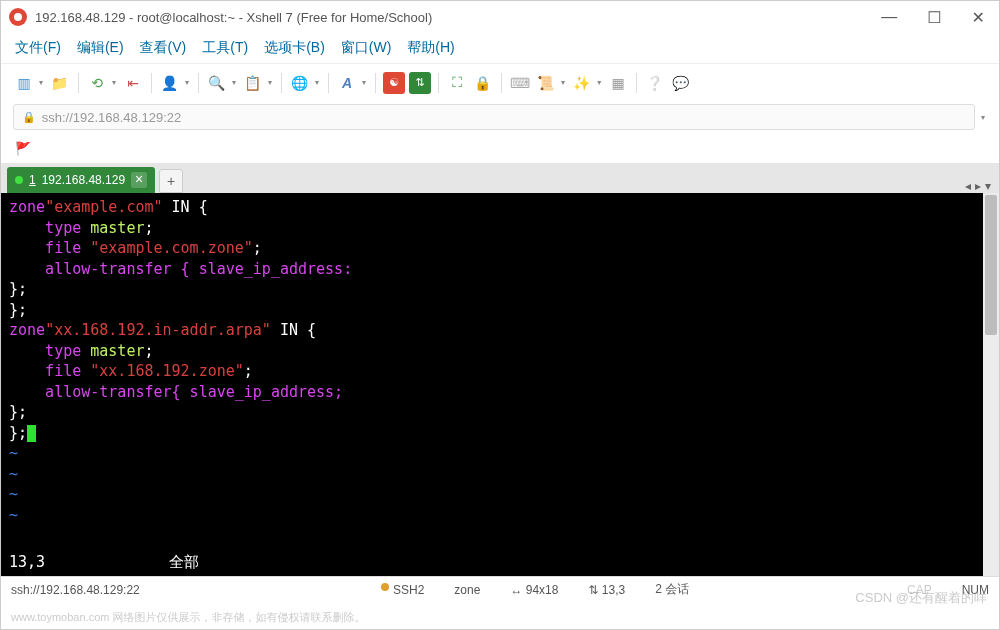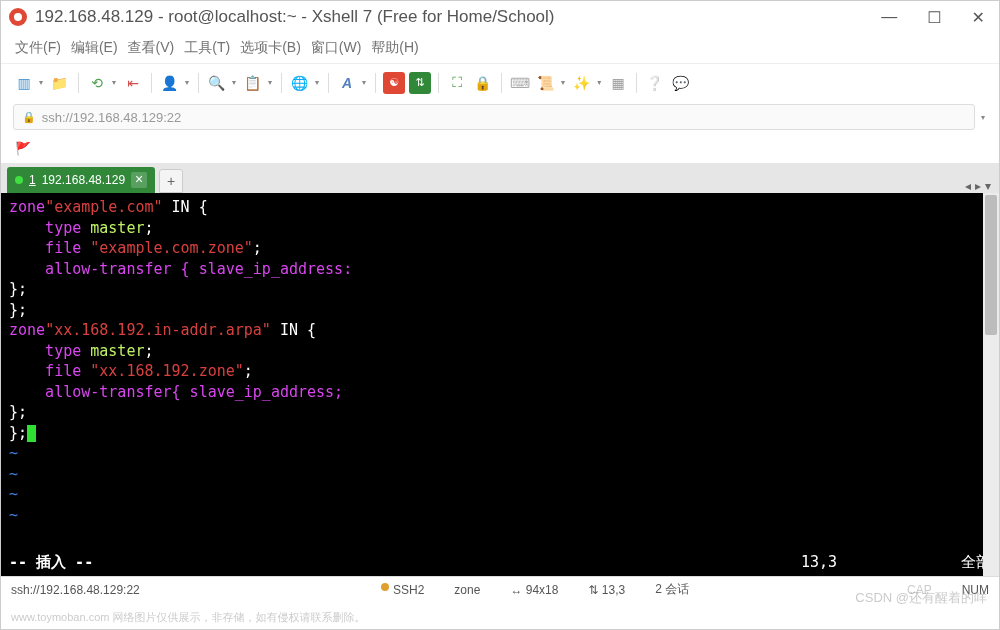--- a/index.html
+++ b/index.html
@@ -1,23 +1,23 @@
 <!DOCTYPE html>
 <html><head>
 <meta charset="utf-8">
 <style>
 *{box-sizing:border-box;margin:0;padding:0}
 body{font-family:"Microsoft YaHei",Arial,sans-serif;font-size:13px;background:#fff;width:1000px;height:630px;overflow:hidden;position:relative;border:1px solid #ccc}
 .titlebar{height:32px;display:flex;align-items:center;padding:0 8px;background:#fff}
 .titlebar .app-icon{width:18px;height:18px;background:#e04836;border-radius:50%;margin-right:8px;position:relative}
 .titlebar .app-icon::after{content:"";position:absolute;width:8px;height:8px;background:#fff;border-radius:50%;top:5px;left:5px}
-.titlebar .title{color:#555;font-size:17px;flex:1}
+.titlebar .title{color:#555;font-size:13px;flex:1}
 .win-controls{display:flex;gap:18px;color:#555;font-size:16px}
 .win-controls span{cursor:pointer;padding:2px 6px}
-.menubar{height:30px;display:flex;align-items:center;padding:0 14px;gap:10px;font-size:14px;color:#737373}
+.menubar{height:30px;display:flex;align-items:center;padding:0 14px;gap:16px;font-size:14px;color:#0369a1}
 .menubar span{cursor:pointer}
 .toolbar{height:38px;display:flex;align-items:center;padding:0 12px;gap:4px;border-top:1px solid #eee}
 .tb-icon{width:22px;height:22px;display:flex;align-items:center;justify-content:center;font-size:14px;cursor:pointer;border-radius:2px}
 .tb-sep{width:1px;height:20px;background:#ddd;margin:0 3px}
 .tb-dd{font-size:8px;color:#888;margin-right:2px}
 .addressbar{height:32px;display:flex;align-items:center;padding:4px 12px}
 .addr-box{flex:1;border:1px solid #ddd;border-radius:3px;height:26px;display:flex;align-items:center;padding:0 8px;color:#999;font-size:13px;background:#fafafa}
 .addr-box .lock{color:#e0a030;margin-right:6px;font-size:11px}
 .hintbar{height:30px;display:flex;align-items:center;padding:0 14px;color:#999;font-size:13px}
 .hintbar .flag{color:#d04040;margin-right:6px}
@@ -151,21 +151,20 @@
   <div class="line"><span class="kw-yellow">    type </span><span class="kw-cyan">master</span><span>;</span></div>
   <div class="line"><span class="kw-yellow">    file </span><span class="kw-red">"xx.168.192.zone"</span><span>;</span></div>
   <div class="line"><span class="kw-yellow">    allow-transfer{ slave_ip_address;</span></div>
   <div class="line">};</div>
   <div class="line"><span>};</span><span class="cursor"></span></div>
   <div class="line kw-blue">~</div>
   <div class="line kw-blue">~</div>
   <div class="line kw-blue">~</div>
   <div class="line kw-blue">~</div>
   <div class="vim-status">
-    <span class="mode">-- 插入 --</span>
     <span class="pos">13,3</span>
     <span class="all">全部</span>
   </div>
   <div class="scroll-v">
     <div class="scroll-thumb"></div>
   </div>
 </div>
 
 <div class="statusbar">
   <span class="ssh">ssh://192.168.48.129:22</span>

